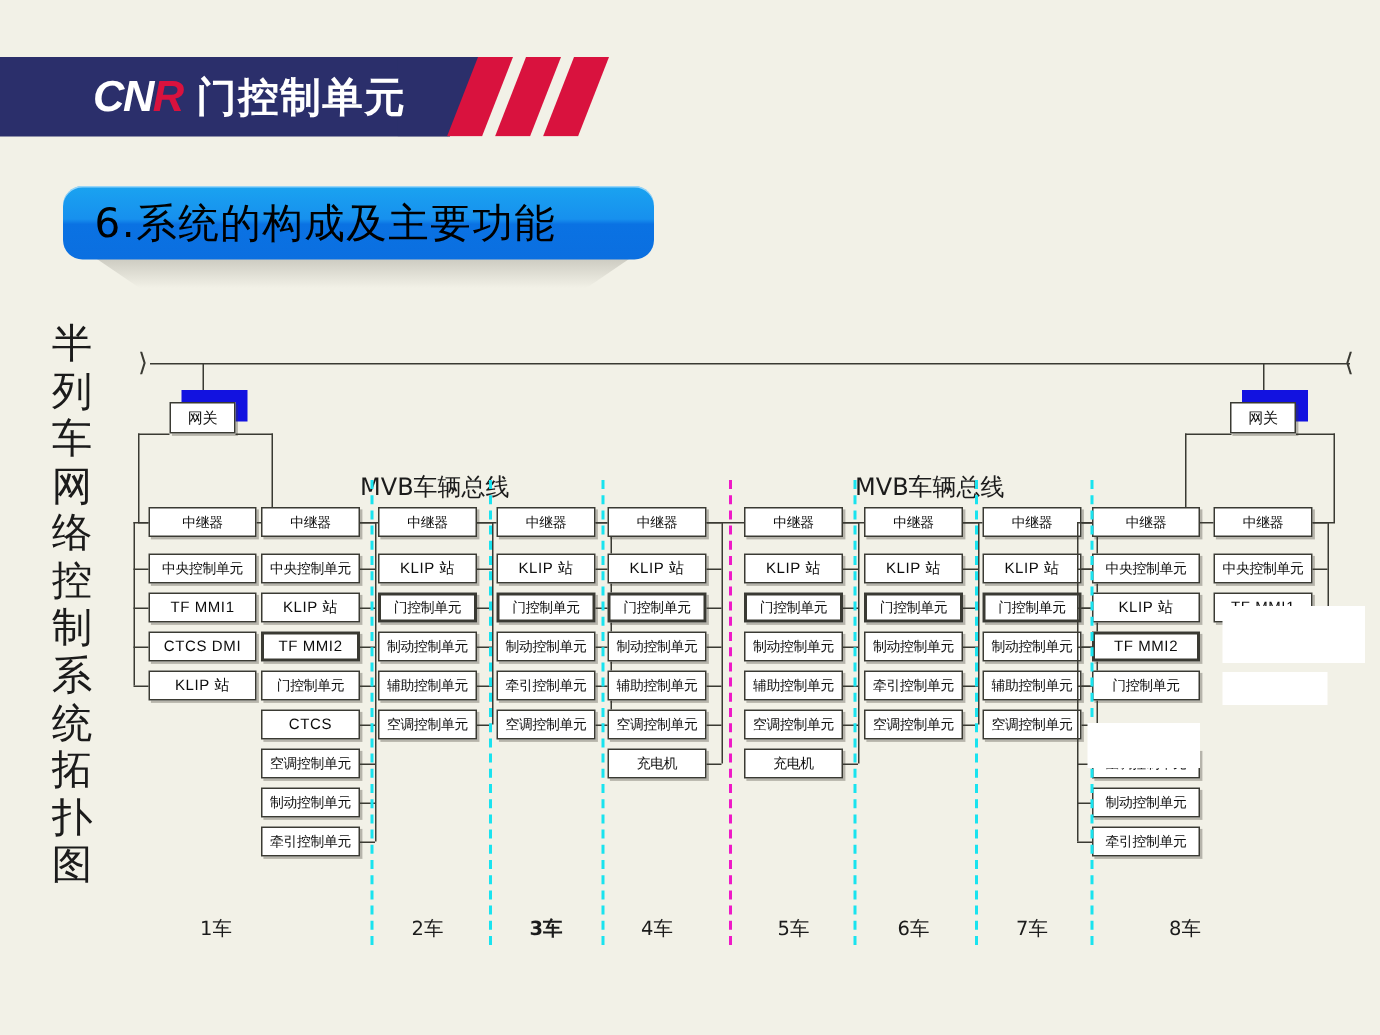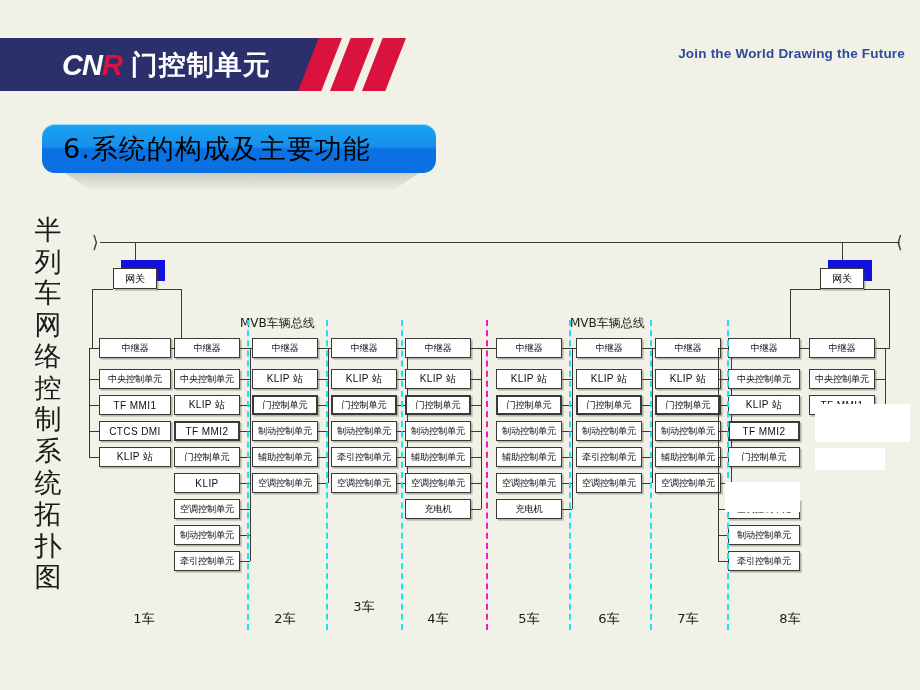--- a/index.html
+++ b/index.html
@@ -48,21 +48,21 @@
 
   
   #vtitle{position:absolute;left:28px;top:214px;width:40px;
     font-family:"DejaVu Sans",sans-serif;font-size:27px;color:#1b1b1b;
     line-height:1.17;text-align:center;}
 
   
   #diagram{position:absolute;left:90px;top:212px;width:820px;height:430px;}
 
   .wire{position:absolute;background:#3a3a33;}
-  .mvb-label{position:absolute;font-family:"DejaVu Sans",sans-serif;font-size:12px;color:#1b1b1b;}
+  .mvb-label{position:absolute;font-family:"DejaVu Sans",sans-serif;font-size:16px;color:#1b1b1b;}
 
   .dashdiv{position:absolute;width:0;border-left:2.5px dashed #19e3ef;}
   .dashdiv.magenta{border-left-color:#ef19c7;}
 
   .node{position:absolute;background:#ffffff;border:1.4px solid #3a3a33;
     box-shadow:1.6px 1.6px 0 rgba(60,58,50,.33);
     font-family:"DejaVu Sans",sans-serif;font-size:9.2px;color:#0d0d0d;
     display:flex;align-items:center;justify-content:center;
     box-sizing:border-box;white-space:nowrap;letter-spacing:-0.2px;}
   .node.latin{font-family:"Liberation Sans",sans-serif;font-size:10px;letter-spacing:0.4px;}
@@ -84,21 +84,20 @@
 <div class="red-stripe" id="red-stripe-1"></div>
 <div class="red-stripe" id="red-stripe-2"></div>
 <div class="red-stripe" id="red-stripe-3"></div>
 
 <div id="cnr-logo">
   <span id="cnr-mark">CN<span class="r">R</span></span>
   <span id="cnr-cn">门控制单元</span>
 </div>
 
 <div id="slogan">
-  <div id="slogan-en">Join the World    Drawing the Future</div>
 </div>
 
 <div id="title-shadow"></div>
 <div id="title-pill">
   <span id="title-text">6.系统的构成及主要功能</span>
 </div>
 
 <div id="vtitle">
     <div>半</div>
     <div>列</div>
@@ -153,21 +152,21 @@
     <div class="wire" style="left: 160px; top: 136px; width: 1px; height: 213px;"></div>
     <div class="wire" style="left: 150px; top: 136px; width: 10px; height: 1px;"></div>
     <div class="node" style="left: 84px; top: 157px; width: 66px; height: 20px;">中央控制单元</div>
     <div class="wire" style="left: 150px; top: 167px; width: 10px; height: 1px;"></div>
     <div class="node latin" style="left: 84px; top: 183px; width: 66px; height: 20px;">KLIP 站</div>
     <div class="wire" style="left: 150px; top: 193px; width: 10px; height: 1px;"></div>
     <div class="node latin bold" style="left: 84px; top: 209px; width: 66px; height: 20px;">TF MMI2</div>
     <div class="wire" style="left: 150px; top: 219px; width: 10px; height: 1px;"></div>
     <div class="node" style="left: 84px; top: 235px; width: 66px; height: 20px;">门控制单元</div>
     <div class="wire" style="left: 150px; top: 245px; width: 10px; height: 1px;"></div>
-    <div class="node latin" style="left: 84px; top: 261px; width: 66px; height: 20px;">KLIP</div>
+    <div class="node latin" style="left: 84px; top: 261px; width: 66px; height: 20px;">CTCS</div>
     <div class="wire" style="left: 150px; top: 271px; width: 10px; height: 1px;"></div>
     <div class="node" style="left: 84px; top: 287px; width: 66px; height: 20px;">空调控制单元</div>
     <div class="wire" style="left: 150px; top: 297px; width: 10px; height: 1px;"></div>
     <div class="node" style="left: 84px; top: 313px; width: 66px; height: 20px;">制动控制单元</div>
     <div class="wire" style="left: 150px; top: 323px; width: 10px; height: 1px;"></div>
     <div class="node" style="left: 84px; top: 339px; width: 66px; height: 20px;">牵引控制单元</div>
     <div class="wire" style="left: 150px; top: 349px; width: 10px; height: 1px;"></div>
     <div class="node" style="left: 162px; top: 126px; width: 66px; height: 20px;">中继器</div>
     <div class="wire" style="left: 238px; top: 136px; width: 1px; height: 135px;"></div>
     <div class="wire" style="left: 228px; top: 136px; width: 10px; height: 1px;"></div>
@@ -276,21 +275,21 @@
     <div class="wire" style="left: 785px; top: 193px; width: 10px; height: 1px;"></div>
     <div class="dashdiv" style="left: 157px; top: 108px; height: 310px;"></div>
     <div class="dashdiv" style="left: 236px; top: 108px; height: 310px;"></div>
     <div class="dashdiv" style="left: 311px; top: 108px; height: 310px;"></div>
     <div class="dashdiv magenta" style="left: 396px; top: 108px; height: 310px;"></div>
     <div class="dashdiv" style="left: 479px; top: 108px; height: 310px;"></div>
     <div class="dashdiv" style="left: 560px; top: 108px; height: 310px;"></div>
     <div class="dashdiv" style="left: 637px; top: 108px; height: 310px;"></div>
     <div class="car-label" style="left: 32px; top: 398px; width: 44px;">1车</div>
     <div class="car-label" style="left: 173px; top: 398px; width: 44px;">2车</div>
-    <div class="car-label" style="left: 252px; top: 386px; width: 44px;">3车</div>
+    <div class="car-label" style="left: 252px; top: 398px; width: 44px; font-weight: bold;">3车</div>
     <div class="car-label" style="left: 326px; top: 398px; width: 44px;">4车</div>
     <div class="car-label" style="left: 417px; top: 398px; width: 44px;">5车</div>
     <div class="car-label" style="left: 497px; top: 398px; width: 44px;">6车</div>
     <div class="car-label" style="left: 576px; top: 398px; width: 44px;">7车</div>
     <div class="car-label" style="left: 678px; top: 398px; width: 44px;">8车</div>
     <div class="eraser" style="left: 725px; top: 192px; width: 95px; height: 38px;"></div>
     <div class="eraser" style="left: 725px; top: 236px; width: 70px; height: 22px;"></div>
     <div class="eraser" style="left: 635px; top: 270px; width: 75px; height: 30px;"></div>
   </div>
 

